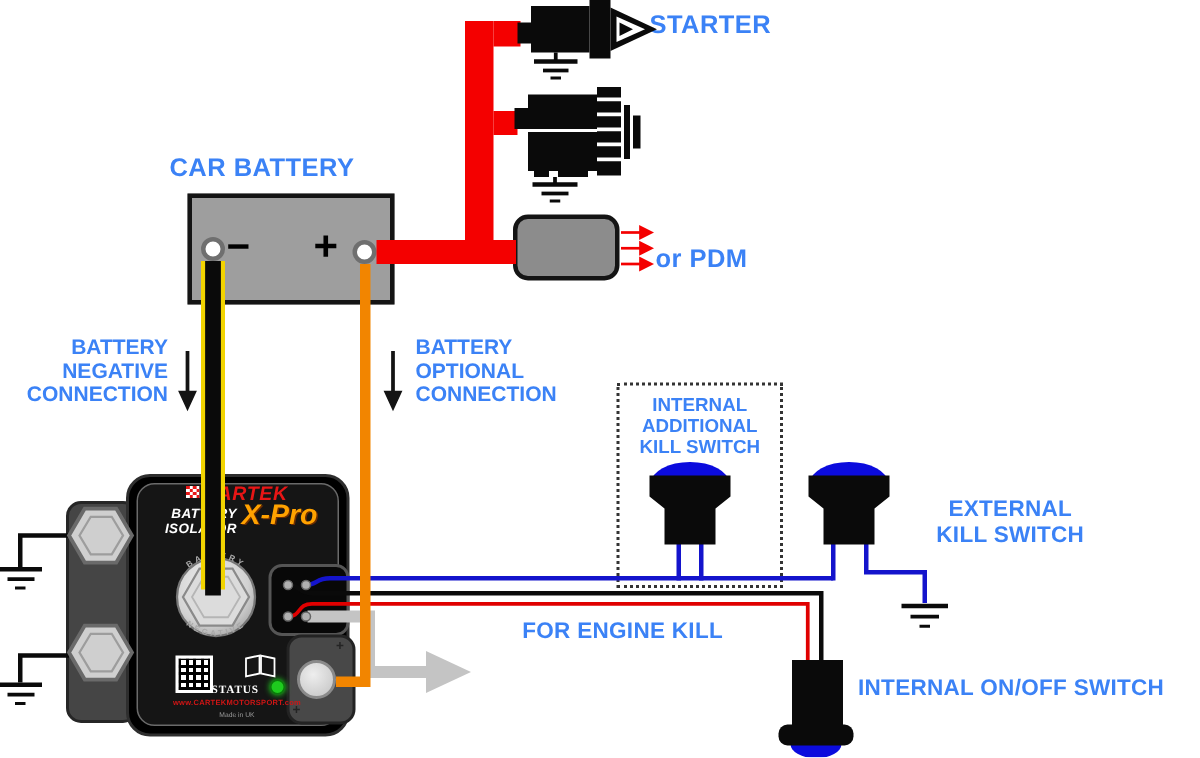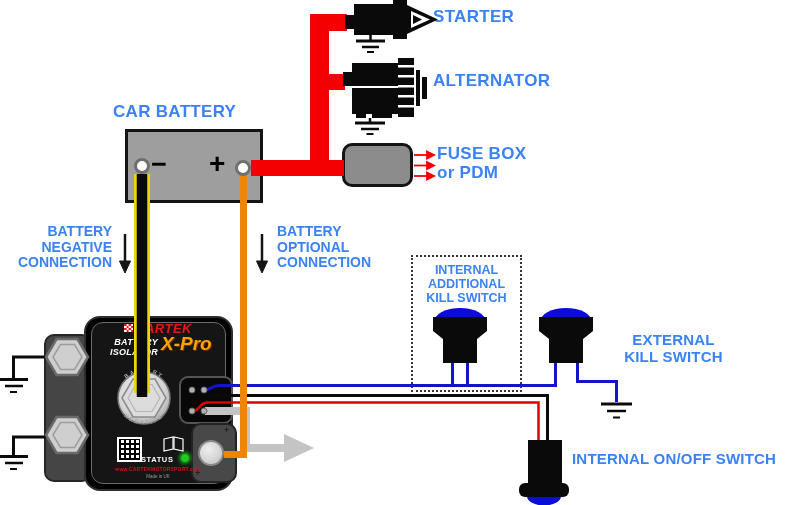--- a/index.html
+++ b/index.html
@@ -30,39 +30,37 @@
   .flag{display:inline-block;width:9px;height:8px;margin-right:2px;vertical-align:1px;
         background:conic-gradient(#fff 25%,#e81616 0 50%,#fff 0 75%,#e81616 0) 0 0/4.5px 4px;}
   .prod{position:absolute;color:#fff;font-style:italic;font-weight:800;font-size:9px;
         line-height:9.5px;letter-spacing:.3px;text-align:right;}
   .model{position:absolute;color:#ffa200;font-style:italic;font-weight:900;font-size:19px;
          text-shadow:1px 1px 0 #6d2d00;}
   .qr{position:absolute;width:21px;height:21px;background:#fff;
       background-image:repeating-linear-gradient(0deg,#000 0 2px,transparent 2px 5px),
                        repeating-linear-gradient(90deg,#000 0 2px,#fff 2px 5px);
       outline:2px solid #fff;}
-  .status{position:absolute;color:#fff;font-weight:bold;font-size:7.5px;letter-spacing:.6px;}
+  .status{position:absolute;color:#fff;font-weight:bold;font-size:7.5px;letter-spacing:.6px;font-family:Liberation Serif, serif;}
   .led{position:absolute;width:10px;height:10px;border-radius:50%;background:#1ecb1e;
        border:1px solid #0a7a0a;box-shadow:0 0 4px #2f2;box-sizing:border-box;}
   .url{position:absolute;color:#d01515;font-weight:bold;font-size:5px;text-align:center;letter-spacing:.2px;}
   .origin{position:absolute;color:#9a9a9a;font-size:4.5px;text-align:center;}
   .screw{position:absolute;color:#242424;font-size:9px;font-weight:bold;}
   .termcirc{position:absolute;width:26px;height:26px;border-radius:50%;
             background:radial-gradient(circle at 40% 35%,#eee,#c2c2c2);
             border:2px solid #8a8a8a;box-sizing:border-box;}
   svg.overlay{position:absolute;left:0;top:0;pointer-events:none;}
 </style>
 </head>
 <body>
 
 <div id="stage">
 
   <div class="lbl l17" style="left:433px;top:7px;">STARTER</div>
-  <div class="lbl l17" style="left:433px;top:71px;">ALTERNATOR</div>
-  <div class="lbl l17" style="left:437px;top:144px;">FUSE BOX</div>
   <div class="lbl l17" style="left:437px;top:163px;">or PDM</div>
 
   <div class="box fuse-box" style="left:342px;top:143px;width:71px;height:44px;"></div>
 
   <div class="lbl l17" style="left:113px;top:102px;">CAR BATTERY</div>
   <div class="box battery-box" style="left:125px;top:129px;width:138px;height:74px;"></div>
   <div class="sign" style="left:151px;top:149px;font-size:27px;">−</div>
   <div class="sign" style="left:209px;top:148px;font-size:28px;">+</div>
   <div class="term" style="left:134px;top:158px;"></div>
   <div class="term" style="left:235px;top:160px;"></div>
@@ -84,20 +82,21 @@
     <div>ADDITIONAL</div>
     <div>KILL SWITCH</div>
   </div>
 
   <div class="lbl l15 ctr" style="left:616px;top:331px;width:115px;">
     <div>EXTERNAL</div>
     <div>KILL SWITCH</div>
   </div>
   <div class="lbl l15" style="left:572px;top:450px;text-align:right;">INTERNAL ON/OFF SWITCH</div>
   <div class="lbl l15 rgt" style="left:300px;top:412px;width:182px;">
+    <div>FOR ENGINE KILL</div>
   </div>
 
   <div class="dev plate" style="left:44px;top:334px;width:48px;height:148px;"></div>
   <div class="dev body" style="left:84px;top:316px;width:149px;height:175px;"></div>
   <div class="dev face" style="left:91px;top:322px;width:135px;height:162px;"></div>
   <div class="brand" style="left:93px;top:321px;width:130px;"><span class="flag"></span><span>CARTEK</span></div>
   <div class="prod" style="left:96px;top:338px;width:62px;">
     <div>BATTERY</div>
     <div>ISOLATOR</div>
   </div>

